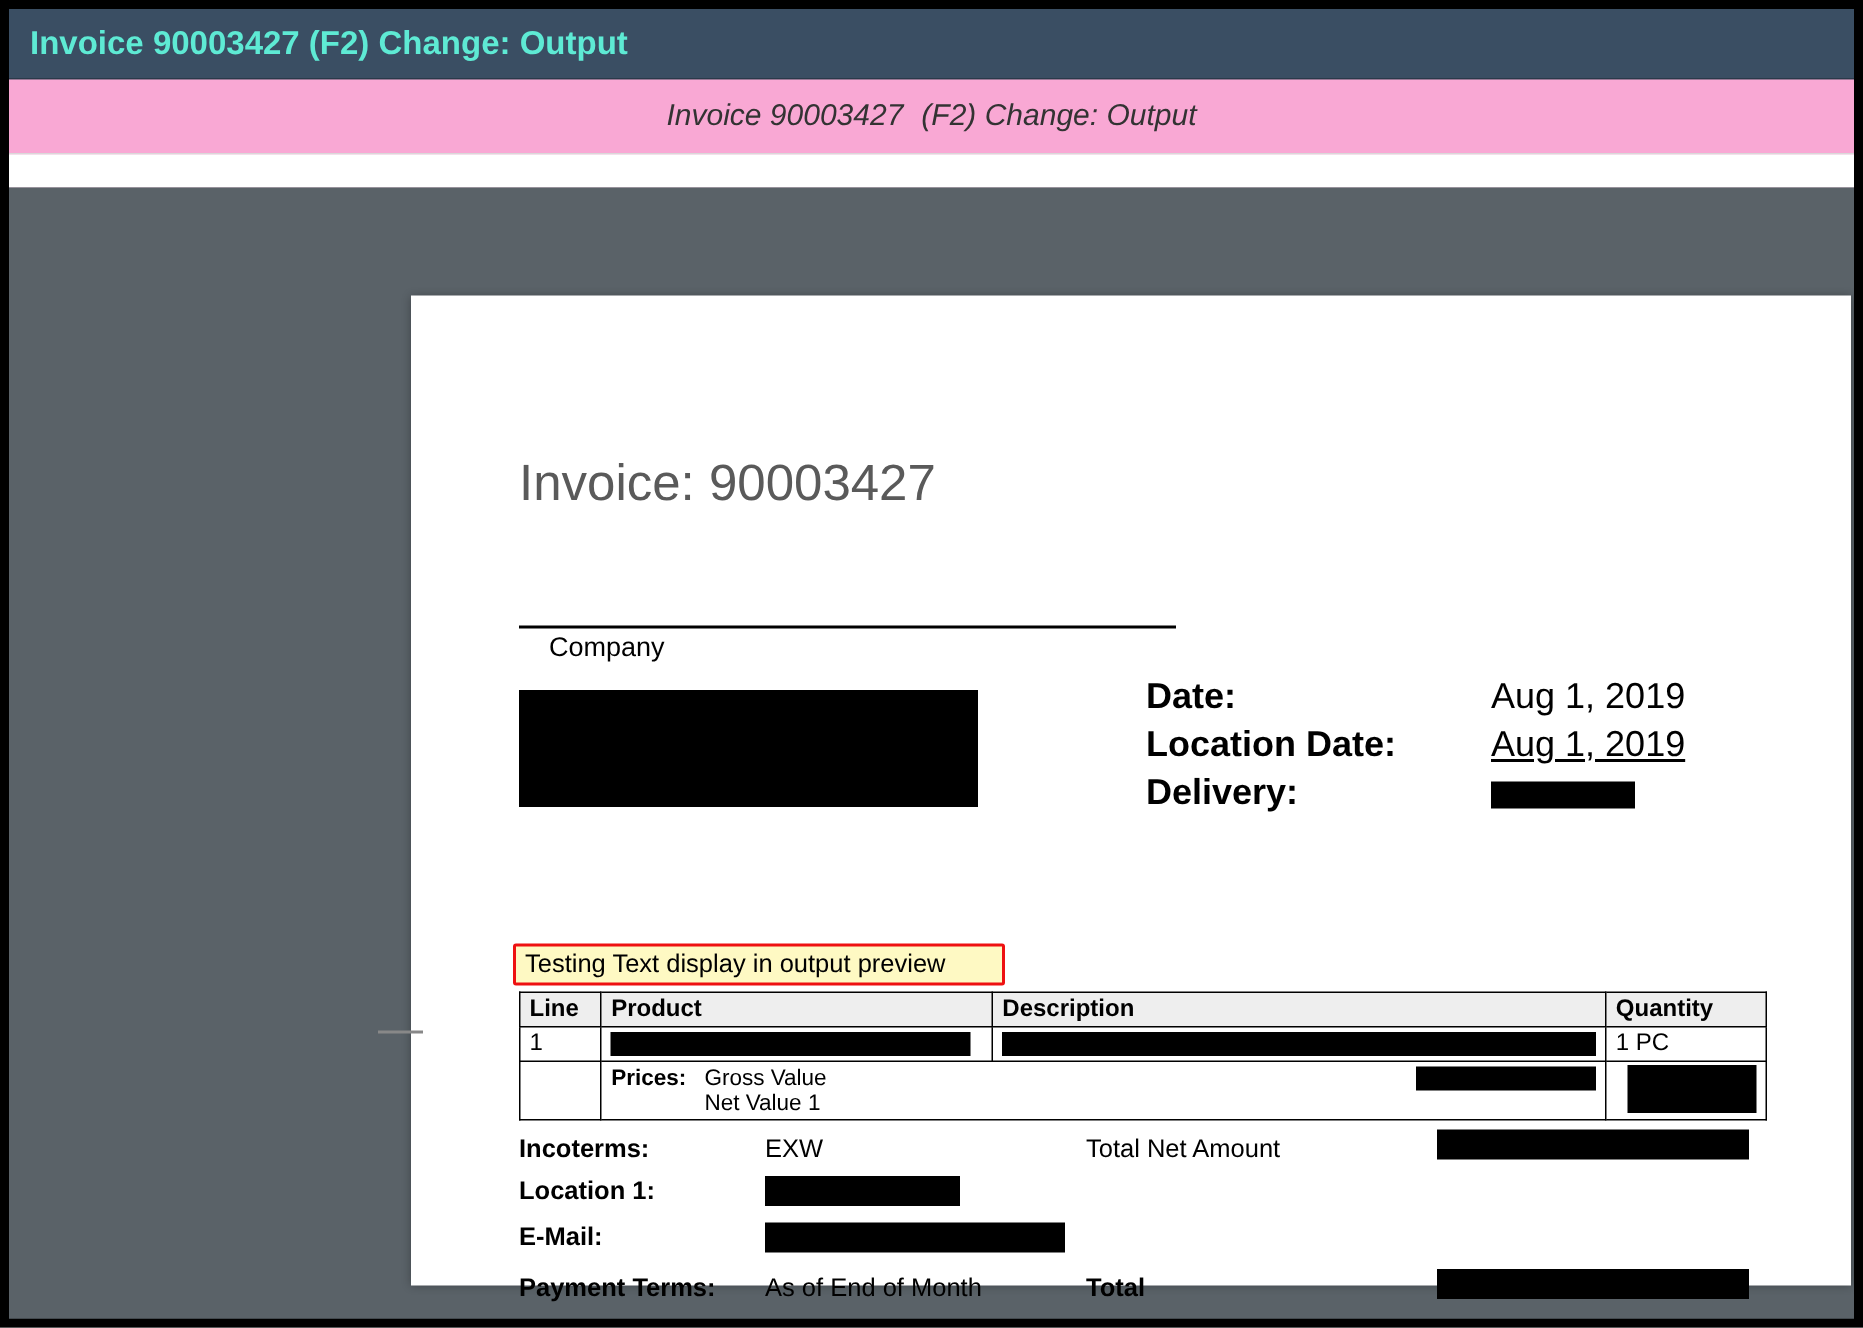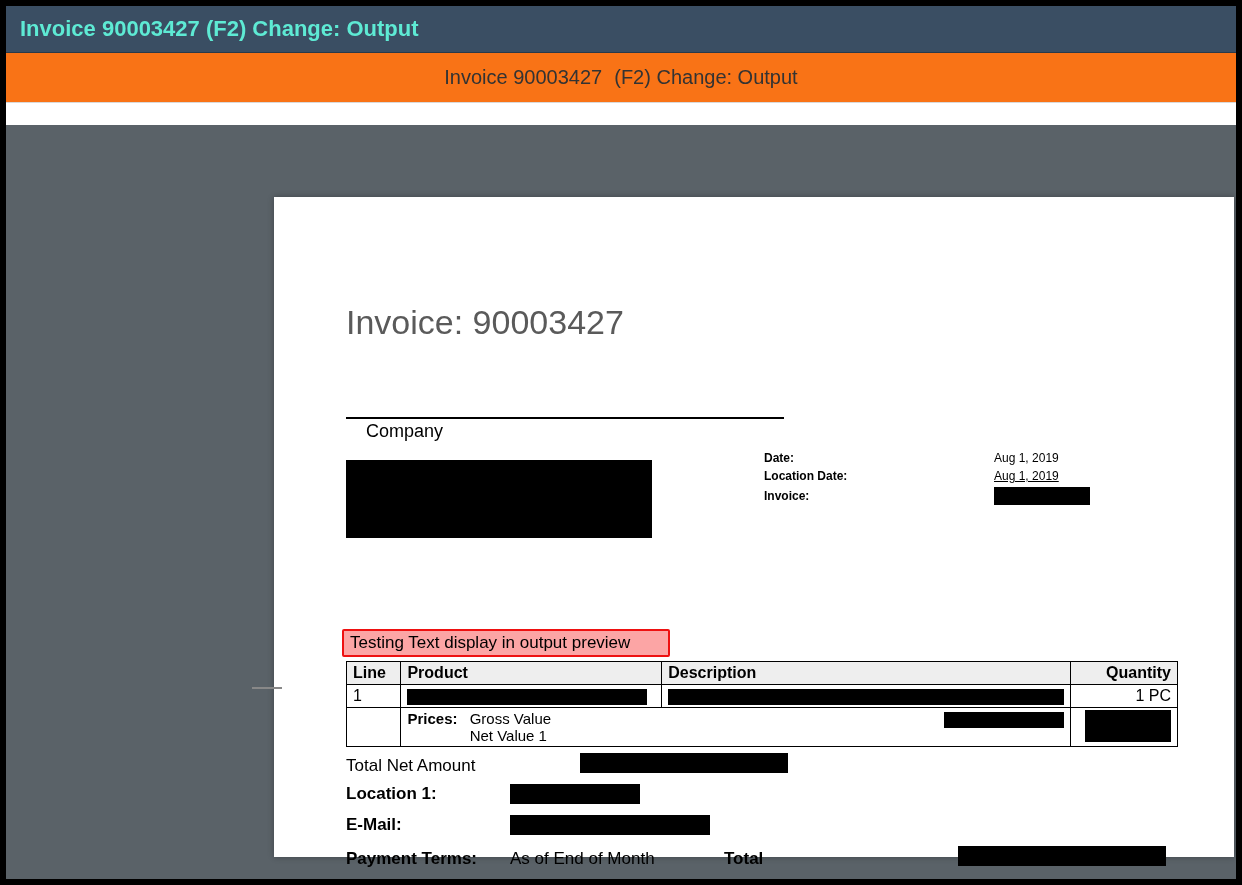--- a/index.html
+++ b/index.html
@@ -9,22 +9,23 @@
     .title-bar {
       background: #3a4e63;
       color: #5eead4;
       font-weight: bold;
       font-size: 22px;
       padding: 10px 14px;
       border-bottom: 1px solid #2a3a4a;
     }
 
     .subheader-wrap {
-      background: #f97316;
+      background: #f9a8d4;
       width: 100%;
+      font-style: italic;
     }
     .subheader {
       height: 50px;
       display: flex;
       align-items: center;
       justify-content: center;
       color: #333;
       font-size: 20px;
       gap: 12px;
       border-bottom: 1px solid #d9d9d9;
@@ -92,59 +93,59 @@
       background: #000;
       width: 306px;
       height: 78px;
     }
 
     .meta-block {
       position: absolute;
       left: 490px;
       top: 254px;
       width: 430px;
-      font-size: 12px;
+      font-size: 24px;
     }
     .meta-row { display: flex; margin-bottom: 4px; align-items: center; }
     .meta-label { font-weight: bold; width: 230px; }
     .meta-val { flex: 0 0 auto; }
     .redact-sm { background: #000; display: inline-block; width: 96px; height: 18px; vertical-align: middle; }
 
     .highlight-box {
       position: absolute;
       left: 68px;
       top: 432px;
       width: 328px;
       height: 28px;
       border: 2px solid #e11;
       border-radius: 2px;
       display: flex;
       align-items: center;
       padding-left: 6px;
       font-size: 17px;
       color: #000;
-      background: #fca5a5;
+      background: #fef9c3;
     }
 
     .items-table {
       position: absolute;
       left: 72px;
       top: 464px;
       width: 832px;
       border-collapse: collapse;
       font-size: 16px;
     }
     .items-table th, .items-table td {
       border: 1px solid #000;
       padding: 2px 6px;
       text-align: left;
       vertical-align: top;
     }
     .items-table th { background: #eee; font-weight: bold; }
-    .items-table th.col-qty, .items-table td.col-qty { text-align: right; }
+    .items-table th.col-qty, .items-table td.col-qty { }
     .items-table .col-line { width: 58px; }
     .items-table .col-prod { width: 264px; }
     .items-table .col-desc { width: 400px; }
     .items-table .col-qty  { width: 110px; }
 
     .cell-redact { display:inline-block; background:#000; height:16px; vertical-align:middle; }
     .cell-redact.w240 { width: 240px; }
     .cell-redact.w396 { width: 396px; }
     .cell-redact.w86  { width: 86px; }
     .cell-redact.w120 { width: 120px; }
@@ -203,21 +204,21 @@
       <div class="meta-block">
         <div class="meta-row">
           <span class="meta-label">Date:</span>
           <span class="meta-val">Aug 1, 2019</span>
         </div>
         <div class="meta-row">
           <span class="meta-label">Location Date:</span>
           <span class="meta-val" style="text-decoration: underline;">Aug 1, 2019</span>
         </div>
         <div class="meta-row">
-          <span class="meta-label">Invoice:</span>
+          <span class="meta-label">Delivery:</span>
           <span class="meta-val"><span class="redact-sm"></span></span>
         </div>
       </div>
 
       <div class="highlight-box">
         <span>Testing Text display in output preview</span>
       </div>
 
       <table class="items-table">
         <thead>
@@ -247,20 +248,24 @@
             </td>
             <td class="col-qty" style="text-align:right;">
               <span class="cell-redact w86" style="height:32px;"></span>
             </td>
           </tr>
         </tbody>
       </table>
 
       <div class="totals-block">
         <div class="row">
+          <div class="left-col">
+            <span class="left-key">Incoterms:</span>
+            <span class="left-val">EXW</span>
+          </div>
           <div class="right-col">
             <span class="right-key">Total Net Amount</span>
             <span class="right-val"><span class="redact-200"></span></span>
           </div>
         </div>
         <div class="row">
           <div class="left-col">
             <span class="left-key">Location 1:</span>
             <span class="left-val"><span class="redact-100"></span></span>
           </div>

